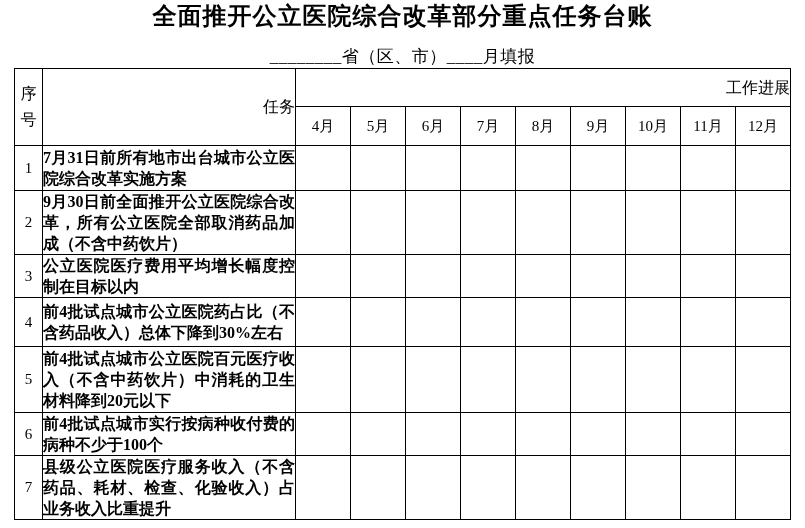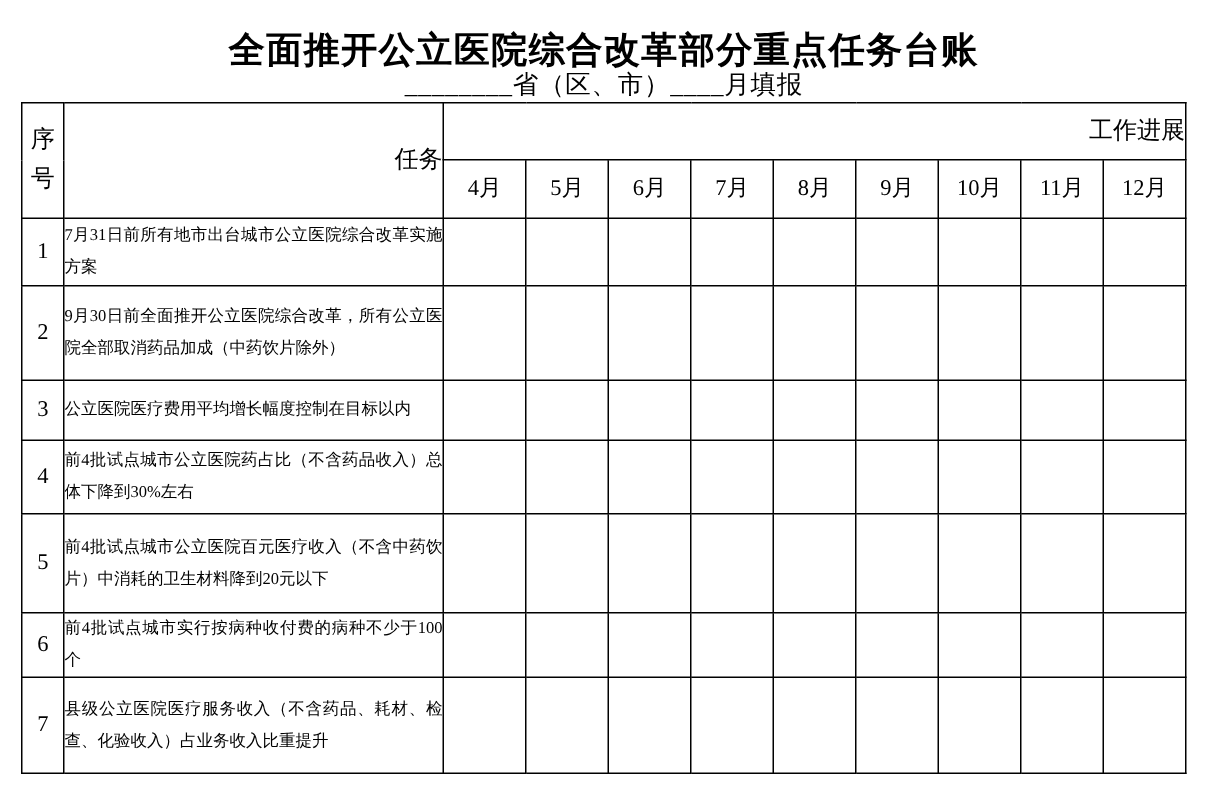--- a/index.html
+++ b/index.html
@@ -7,21 +7,21 @@
     position:relative;
     width:805px;height:528px;
     background:#fff;
     color:#000;
     font-family:"Liberation Serif","DejaVu Serif",serif;
     overflow:hidden;
   }
   .doc-title{
     margin:0;
     position:absolute;
-    top:17px;left:0;right:0;
+    top:0;left:0;right:0;
     text-align:center;
     font-size:24px;
     font-weight:bold;
     letter-spacing:1px;
   }
   .doc-subtitle{
     position:absolute;
     top:45px;left:0;right:0;
     text-align:center;
     font-size:17px;
@@ -57,21 +57,22 @@
   }
   td.no-cell{
     text-align:center;
     font-size:15px;
   }
   td.task-cell{
     text-align:justify;
     text-align-last:left;
     padding:2px 4px 2px 5px;
     line-height:21px;
-    font-size:11px;
+    font-size:16px;
+    font-weight:bold;
   }
   td.month-cell{
     text-align:center;
     font-size:15px;
   }
   tr.hr1{height:38px;}
   tr.hr2{height:39px;}
   tr.r1{height:45px;}
   tr.r2{height:63px;}
   tr.r3{height:40px;}
@@ -132,21 +133,21 @@
       <td class="month-cell"></td>
       <td class="month-cell"></td>
       <td class="month-cell"></td>
       <td class="month-cell"></td>
       <td class="month-cell"></td>
       <td class="month-cell"></td>
     </tr>
 
     <tr class="r2">
       <td class="no-cell">2</td>
-      <td class="task-cell">9月30日前全面推开公立医院综合改革，所有公立医院全部取消药品加成（中药饮片除外）</td>
+      <td class="task-cell">9月30日前全面推开公立医院综合改革，所有公立医院全部取消药品加成（不含中药饮片）</td>
       <td class="month-cell"></td>
       <td class="month-cell"></td>
       <td class="month-cell"></td>
       <td class="month-cell"></td>
       <td class="month-cell"></td>
       <td class="month-cell"></td>
       <td class="month-cell"></td>
       <td class="month-cell"></td>
       <td class="month-cell"></td>
     </tr>

